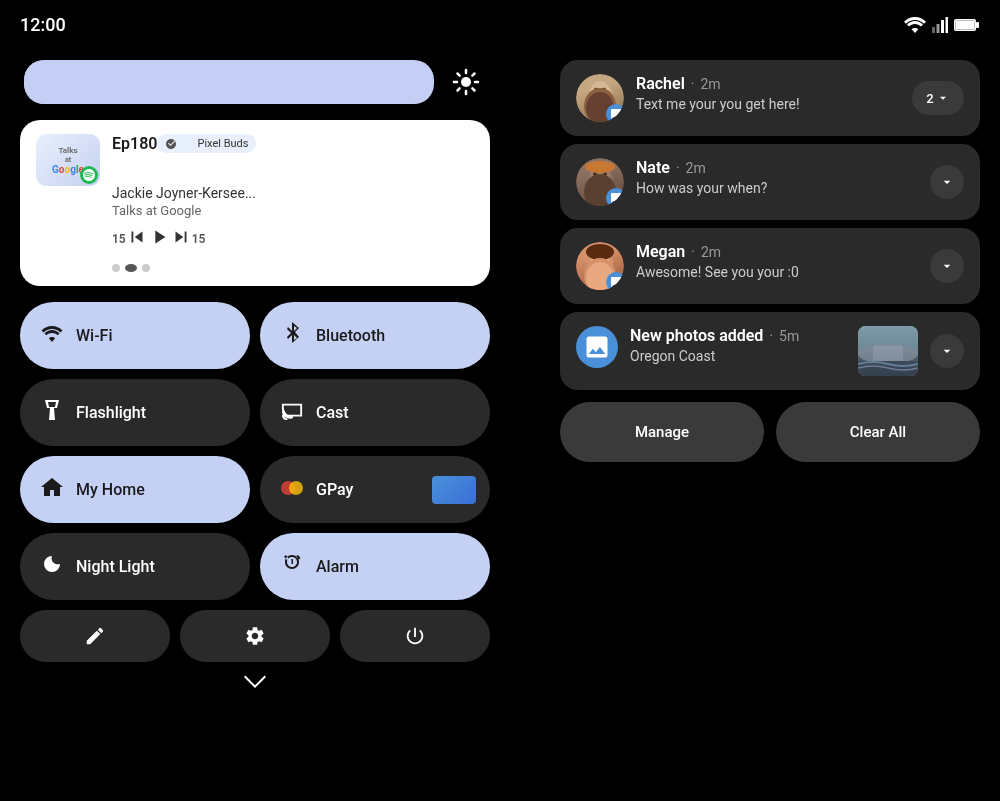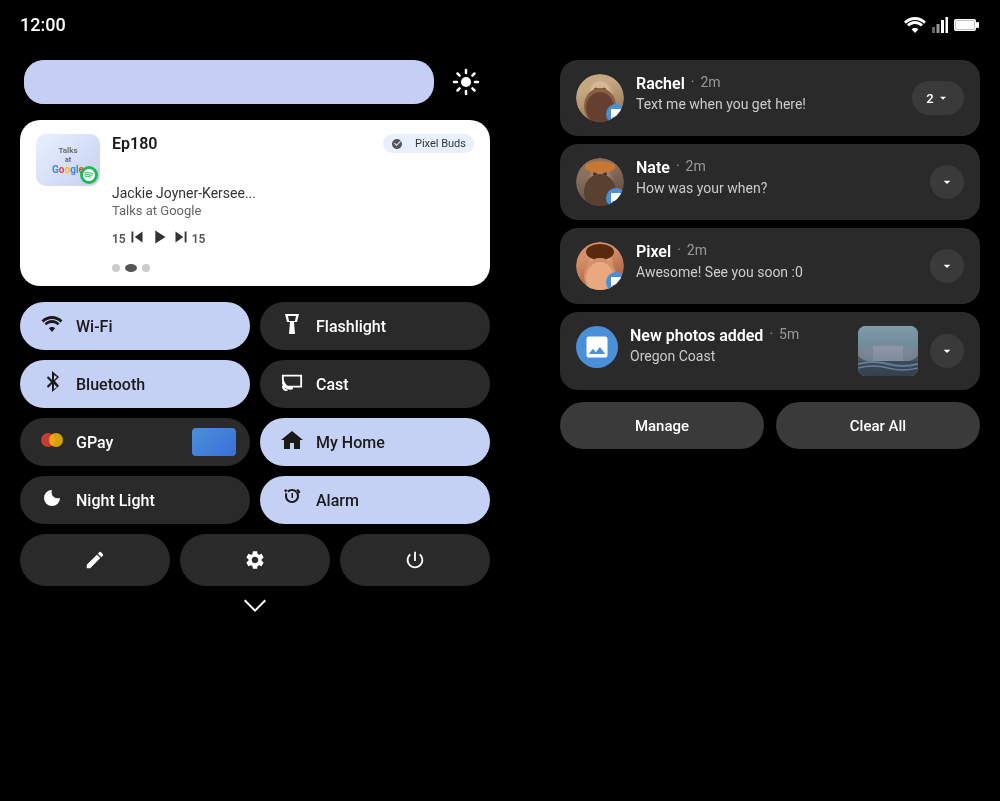--- a/index.html
+++ b/index.html
@@ -119,32 +119,31 @@
       display: flex;
       align-items: center;
       justify-content: center;
     }
     .media-info {
       flex: 1;
     }
     .media-title-row {
       display: flex;
       align-items: center;
-      justify-content: space-between;
       margin-bottom: 2px;
     }
     .media-episode {
       font-size: 16px;
       font-weight: 600;
       color: #1a1a1a;
     }
     .media-source {
       display: flex;
       align-items: center;
-      gap: 12px;
+      gap: 20px;
       background: #e8f0fe;
       border-radius: 12px;
       padding: 3px 8px;
       font-size: 11px;
       color: #333;
     }
     .media-podcast {
       font-size: 14px;
       color: #333;
       margin-bottom: 2px;
@@ -174,21 +173,21 @@
 
     
     .toggles-grid {
       display: grid;
       grid-template-columns: 1fr 1fr;
       gap: 10px;
       margin-bottom: 10px;
     }
     .toggle-btn {
       border-radius: 50px;
-      height: 48px;
+      height: 67px;
       display: flex;
       align-items: center;
       gap: 12px;
       padding: 0 20px;
       cursor: pointer;
       position: relative;
     }
     .toggle-btn.active {
       background: #c5d0f5;
     }
@@ -292,20 +291,21 @@
       border-radius: 50%;
       display: flex;
       align-items: center;
       justify-content: center;
     }
     .notif-content {
       flex: 1;
     }
     .notif-header {
       display: flex;
+      align-items: center;
       gap: 6px;
       margin-bottom: 3px;
     }
     .notif-name {
       font-size: 16px;
       font-weight: 600;
       color: #fff;
     }
     .notif-dot {
       color: #999;
@@ -373,21 +373,21 @@
     }
 
     
     .notif-actions {
       display: flex;
       gap: 12px;
       padding: 4px 0 2px;
     }
     .notif-action-btn {
       flex: 1;
-      height: 47px;
+      height: 60px;
       border-radius: 50px;
       background: #3a3a3a;
       display: flex;
       align-items: center;
       justify-content: center;
       cursor: pointer;
       color: #fff;
       font-size: 15px;
       font-weight: 500;
     }
@@ -547,65 +547,65 @@
       <span class="toggle-icon">
         <svg width="22" height="18" viewBox="0 0 22 18" fill="#1a1a1a">
           <path d="M11 4C7.7 4 4.7 5.3 2.5 7.5L0.5 5.5C3.3 2.7 7 1 11 1s7.7 1.7 10.5 4.5L19.5 7.5C17.3 5.3 14.3 4 11 4z"></path>
           <path d="M11 8c-2.2 0-4.2.8-5.7 2.2L3.5 8.4C5.5 6.3 8.1 5 11 5s5.5 1.3 7.5 3.4l-1.8 1.8C15.2 8.8 13.2 8 11 8z"></path>
           <path d="M11 12c-1.2 0-2.3.5-3.1 1.2L11 17l3.1-3.8C13.3 12.5 12.2 12 11 12z"></path>
         </svg>
       </span>
       <span class="toggle-label">Wi-Fi</span>
     </div>
 
+    <div class="toggle-btn active">
+      <span class="toggle-icon">
+        <svg width="18" height="22" viewBox="0 0 18 22" fill="#1a1a1a">
+          <path d="M9 0l7 6-4 4 4 5-7 6V13l-4 4-1-2 4-4-4-4 1-2 4 4V0zm2 4v5l3-3-3-2zm0 9v5l3-2-3-3z"></path>
+        </svg>
+      </span>
+      <span class="toggle-label">Bluetooth</span>
+    </div>
+
     <div class="toggle-btn inactive">
       <span class="toggle-icon">
         <svg width="18" height="22" viewBox="0 0 18 22" fill="#fff">
           <path d="M2 1h14l-2 8h-3l1 12H6L7 9H4L2 1zm3 2l1 5h6l1-5H5z"></path>
         </svg>
       </span>
       <span class="toggle-label">Flashlight</span>
     </div>
 
-    <div class="toggle-btn active">
-      <span class="toggle-icon">
-        <svg width="18" height="22" viewBox="0 0 18 22" fill="#1a1a1a">
-          <path d="M9 0l7 6-4 4 4 5-7 6V13l-4 4-1-2 4-4-4-4 1-2 4 4V0zm2 4v5l3-3-3-2zm0 9v5l3-2-3-3z"></path>
-        </svg>
-      </span>
-      <span class="toggle-label">Bluetooth</span>
-    </div>
-
     <div class="toggle-btn inactive">
       <span class="toggle-icon">
         <svg width="22" height="18" viewBox="0 0 24 18" fill="#fff">
           <path d="M1 1h22v14H5v-2h16V3H3v4H1V1zm0 12h2c0 2.2 1.8 4 4 4v2C3.1 19 1 16.9 1 13zm0-4h2c0 3.3 2.7 6 6 6v2c-4.4 0-8-3.6-8-8zm0-4h2c0 5.5 4.5 10 10 10v2C6.4 19 1 13.6 1 5z"></path>
         </svg>
       </span>
       <span class="toggle-label">Cast</span>
+    </div>
+
+    <div class="toggle-btn active">
+      <span class="toggle-icon">
+        <svg width="22" height="20" viewBox="0 0 22 20" fill="#1a1a1a">
+          <path d="M11 1L0 10h3v9h6v-6h4v6h6v-9h3L11 1z"></path>
+        </svg>
+      </span>
+      <span class="toggle-label">My Home</span>
     </div>
 
     <div class="toggle-btn inactive" style="position:relative;">
       <span class="toggle-icon">
         <svg width="22" height="18" viewBox="0 0 22 18" fill="none">
           <circle cx="7" cy="9" r="7" fill="#EA4335" opacity="0.8"></circle>
           <circle cx="15" cy="9" r="7" fill="#FFC107" opacity="0.8"></circle>
         </svg>
       </span>
       <span class="toggle-label">GPay</span>
       <div class="gpay-card"></div>
-    </div>
-
-    <div class="toggle-btn active">
-      <span class="toggle-icon">
-        <svg width="22" height="20" viewBox="0 0 22 20" fill="#1a1a1a">
-          <path d="M11 1L0 10h3v9h6v-6h4v6h6v-9h3L11 1z"></path>
-        </svg>
-      </span>
-      <span class="toggle-label">My Home</span>
     </div>
 
     <div class="toggle-btn inactive">
       <span class="toggle-icon">
         <svg width="20" height="20" viewBox="0 0 20 20" fill="#fff">
           <path d="M10 2a8 8 0 1 0 8 8c-1.1.4-2.3.5-3.5.2A6 6 0 0 1 9.8 2.5 8.1 8.1 0 0 0 10 2z"></path>
         </svg>
       </span>
       <span class="toggle-label">Night Light</span>
     </div>
@@ -666,21 +666,21 @@
           <path d="M20 2H4c-1.1 0-2 .9-2 2v18l4-4h14c1.1 0 2-.9 2-2V4c0-1.1-.9-2-2-2z"></path>
         </svg>
       </div>
     </div>
     <div class="notif-content">
       <div class="notif-header">
         <span class="notif-name">Rachel</span>
         <span class="notif-dot">·</span>
         <span class="notif-time">2m</span>
       </div>
-      <div class="notif-message">Text me when you get here!</div>
+      <div class="notif-message">Text me your you get here!</div>
     </div>
     <div class="notif-expand has-count">
       <span>2</span>
       <svg width="14" height="14" viewBox="0 0 24 24" fill="#fff">
           <path d="M7 10l5 5 5-5z"></path>
         </svg>
     </div>
   </div>
 
   <div class="notif-card">
@@ -736,25 +736,25 @@
         </svg>
       </div>
       <div class="notif-badge">
         <svg width="12" height="12" viewBox="0 0 24 24" fill="#fff">
           <path d="M20 2H4c-1.1 0-2 .9-2 2v18l4-4h14c1.1 0 2-.9 2-2V4c0-1.1-.9-2-2-2z"></path>
         </svg>
       </div>
     </div>
     <div class="notif-content">
       <div class="notif-header">
-        <span class="notif-name">Pixel</span>
+        <span class="notif-name">Megan</span>
         <span class="notif-dot">·</span>
         <span class="notif-time">2m</span>
       </div>
-      <div class="notif-message">Awesome! See you soon :0</div>
+      <div class="notif-message">Awesome! See you your :0</div>
     </div>
     <div class="notif-expand">
       <svg width="16" height="16" viewBox="0 0 24 24" fill="#fff">
           <path d="M7 10l5 5 5-5z"></path>
         </svg>
     </div>
   </div>
 
   <div class="notif-card">
     <div class="photos-avatar">

